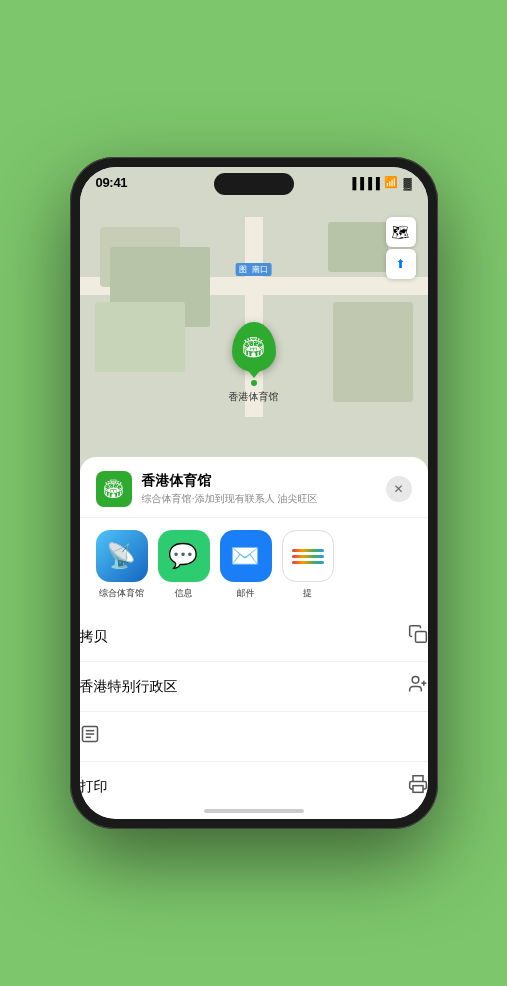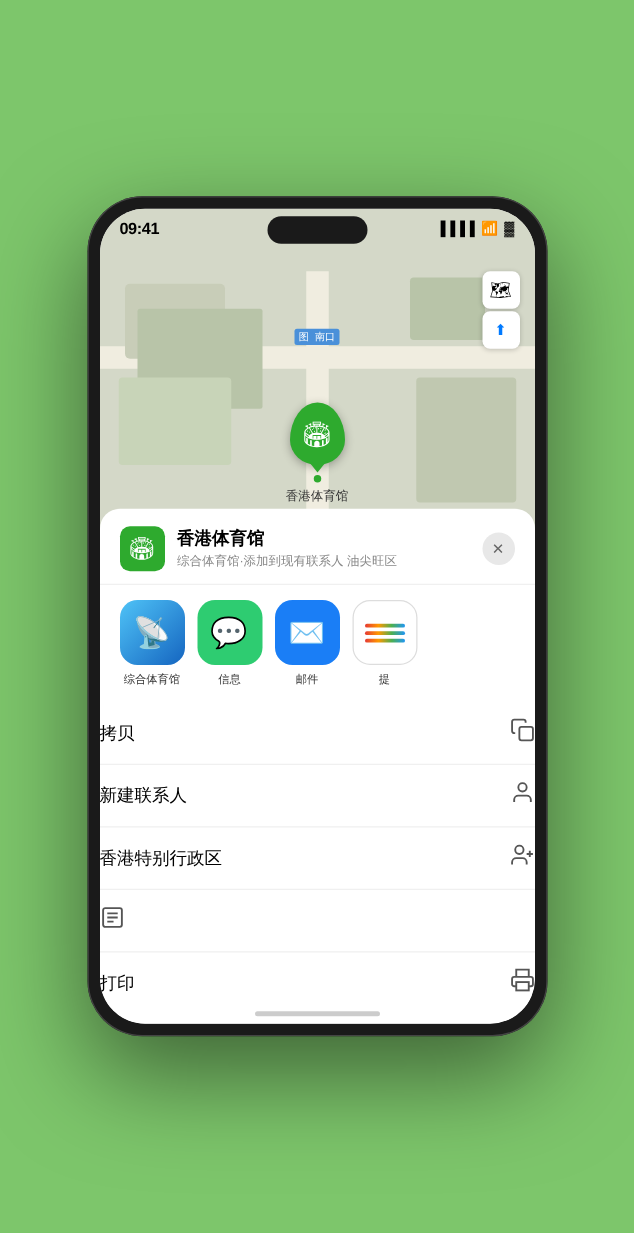--- a/index.html
+++ b/index.html
@@ -469,29 +469,20 @@
         <div class="action-item">
           <span class="action-label">拷贝</span>
           <span class="action-icon">
             <svg width="20" height="20" viewBox="0 0 24 24" fill="none" stroke="#555" stroke-width="1.8">
               <rect x="9" y="9" width="13" height="13" rx="2" ry="2"></rect>
               <path d="M5 15H4a2 2 0 0 1-2-2V4a2 2 0 0 1 2-2h9a2 2 0 0 1 2 2v1"></path>
             </svg>
           </span>
         </div>
 
-        <div class="action-item">
-          <span class="action-label">新建联系人</span>
-          <span class="action-icon">
-            <svg width="20" height="20" viewBox="0 0 24 24" fill="none" stroke="#555" stroke-width="1.8">
-              <path d="M20 21v-2a4 4 0 0 0-4-4H8a4 4 0 0 0-4 4v2"></path>
-              <circle cx="12" cy="7" r="4"></circle>
-            </svg>
-          </span>
-        </div>
 
         <div class="action-item">
           <span class="action-label">香港特别行政区</span>
           <span class="action-icon">
             <svg width="20" height="20" viewBox="0 0 24 24" fill="none" stroke="#555" stroke-width="1.8">
               <path d="M16 21v-2a4 4 0 0 0-4-4H6a4 4 0 0 0-4 4v2"></path>
               <circle cx="9" cy="7" r="4"></circle>
               <line x1="19" y1="8" x2="19" y2="14"></line>
               <line x1="22" y1="11" x2="16" y2="11"></line>
             </svg>

